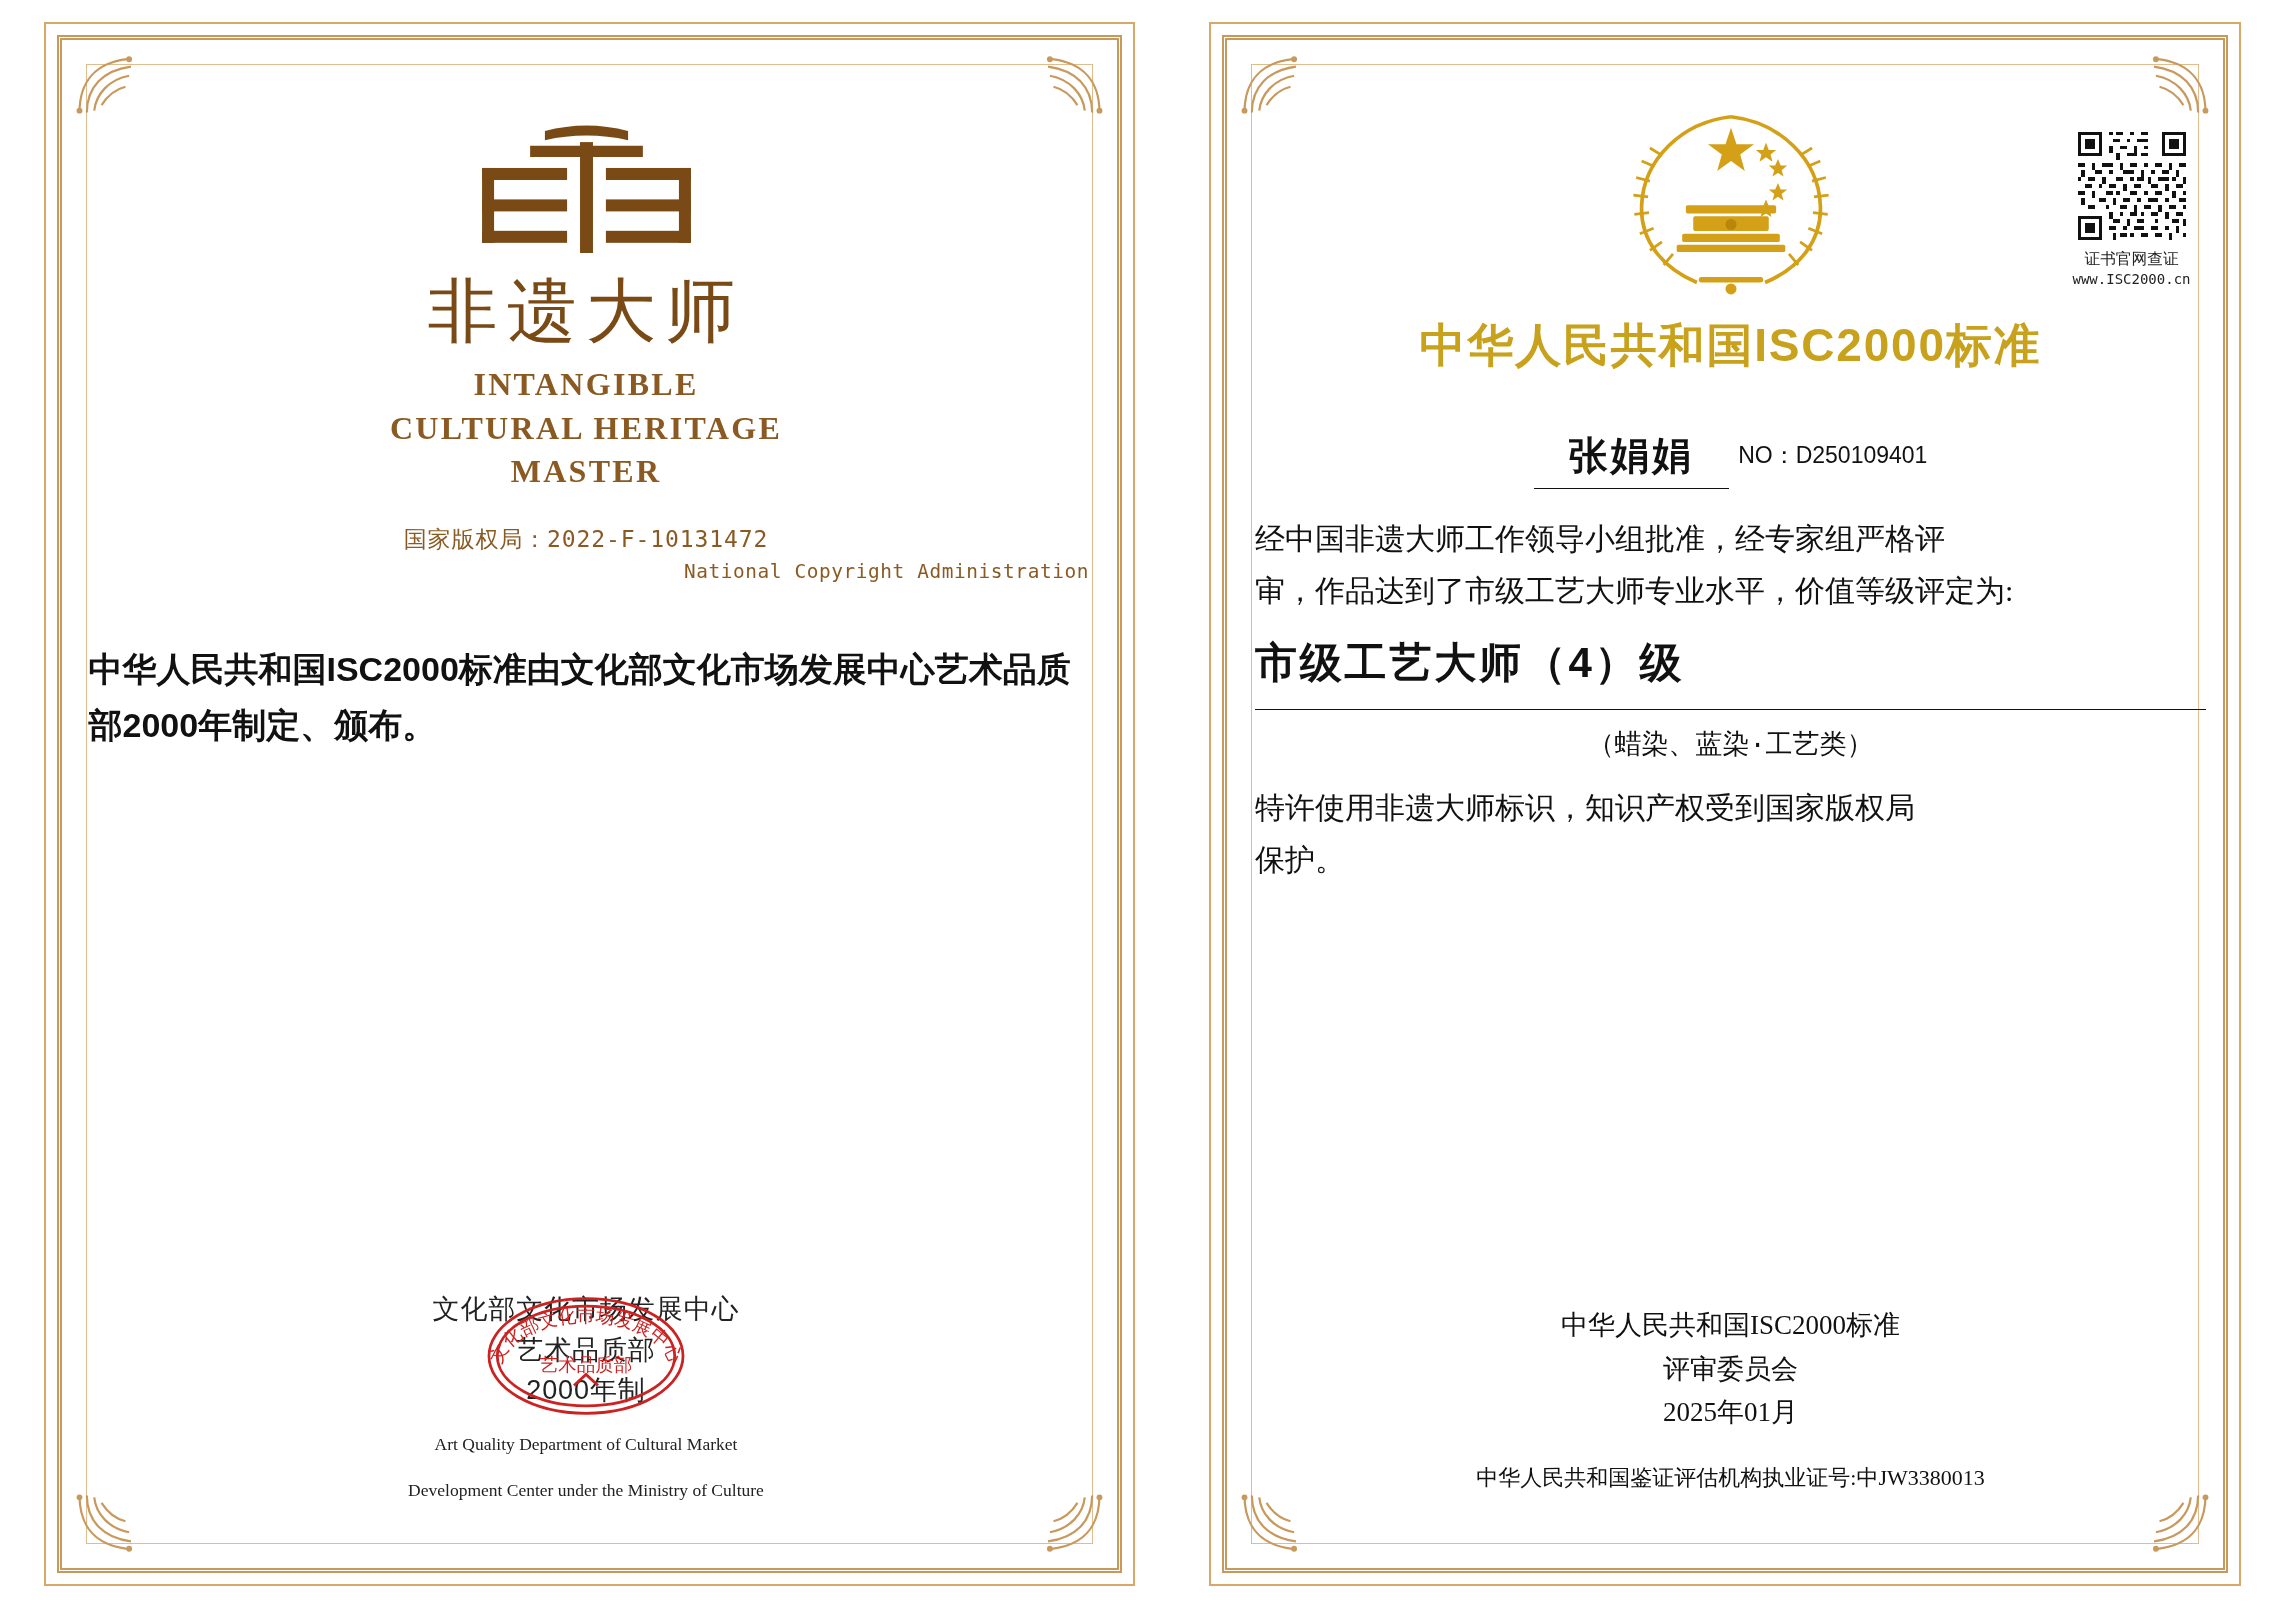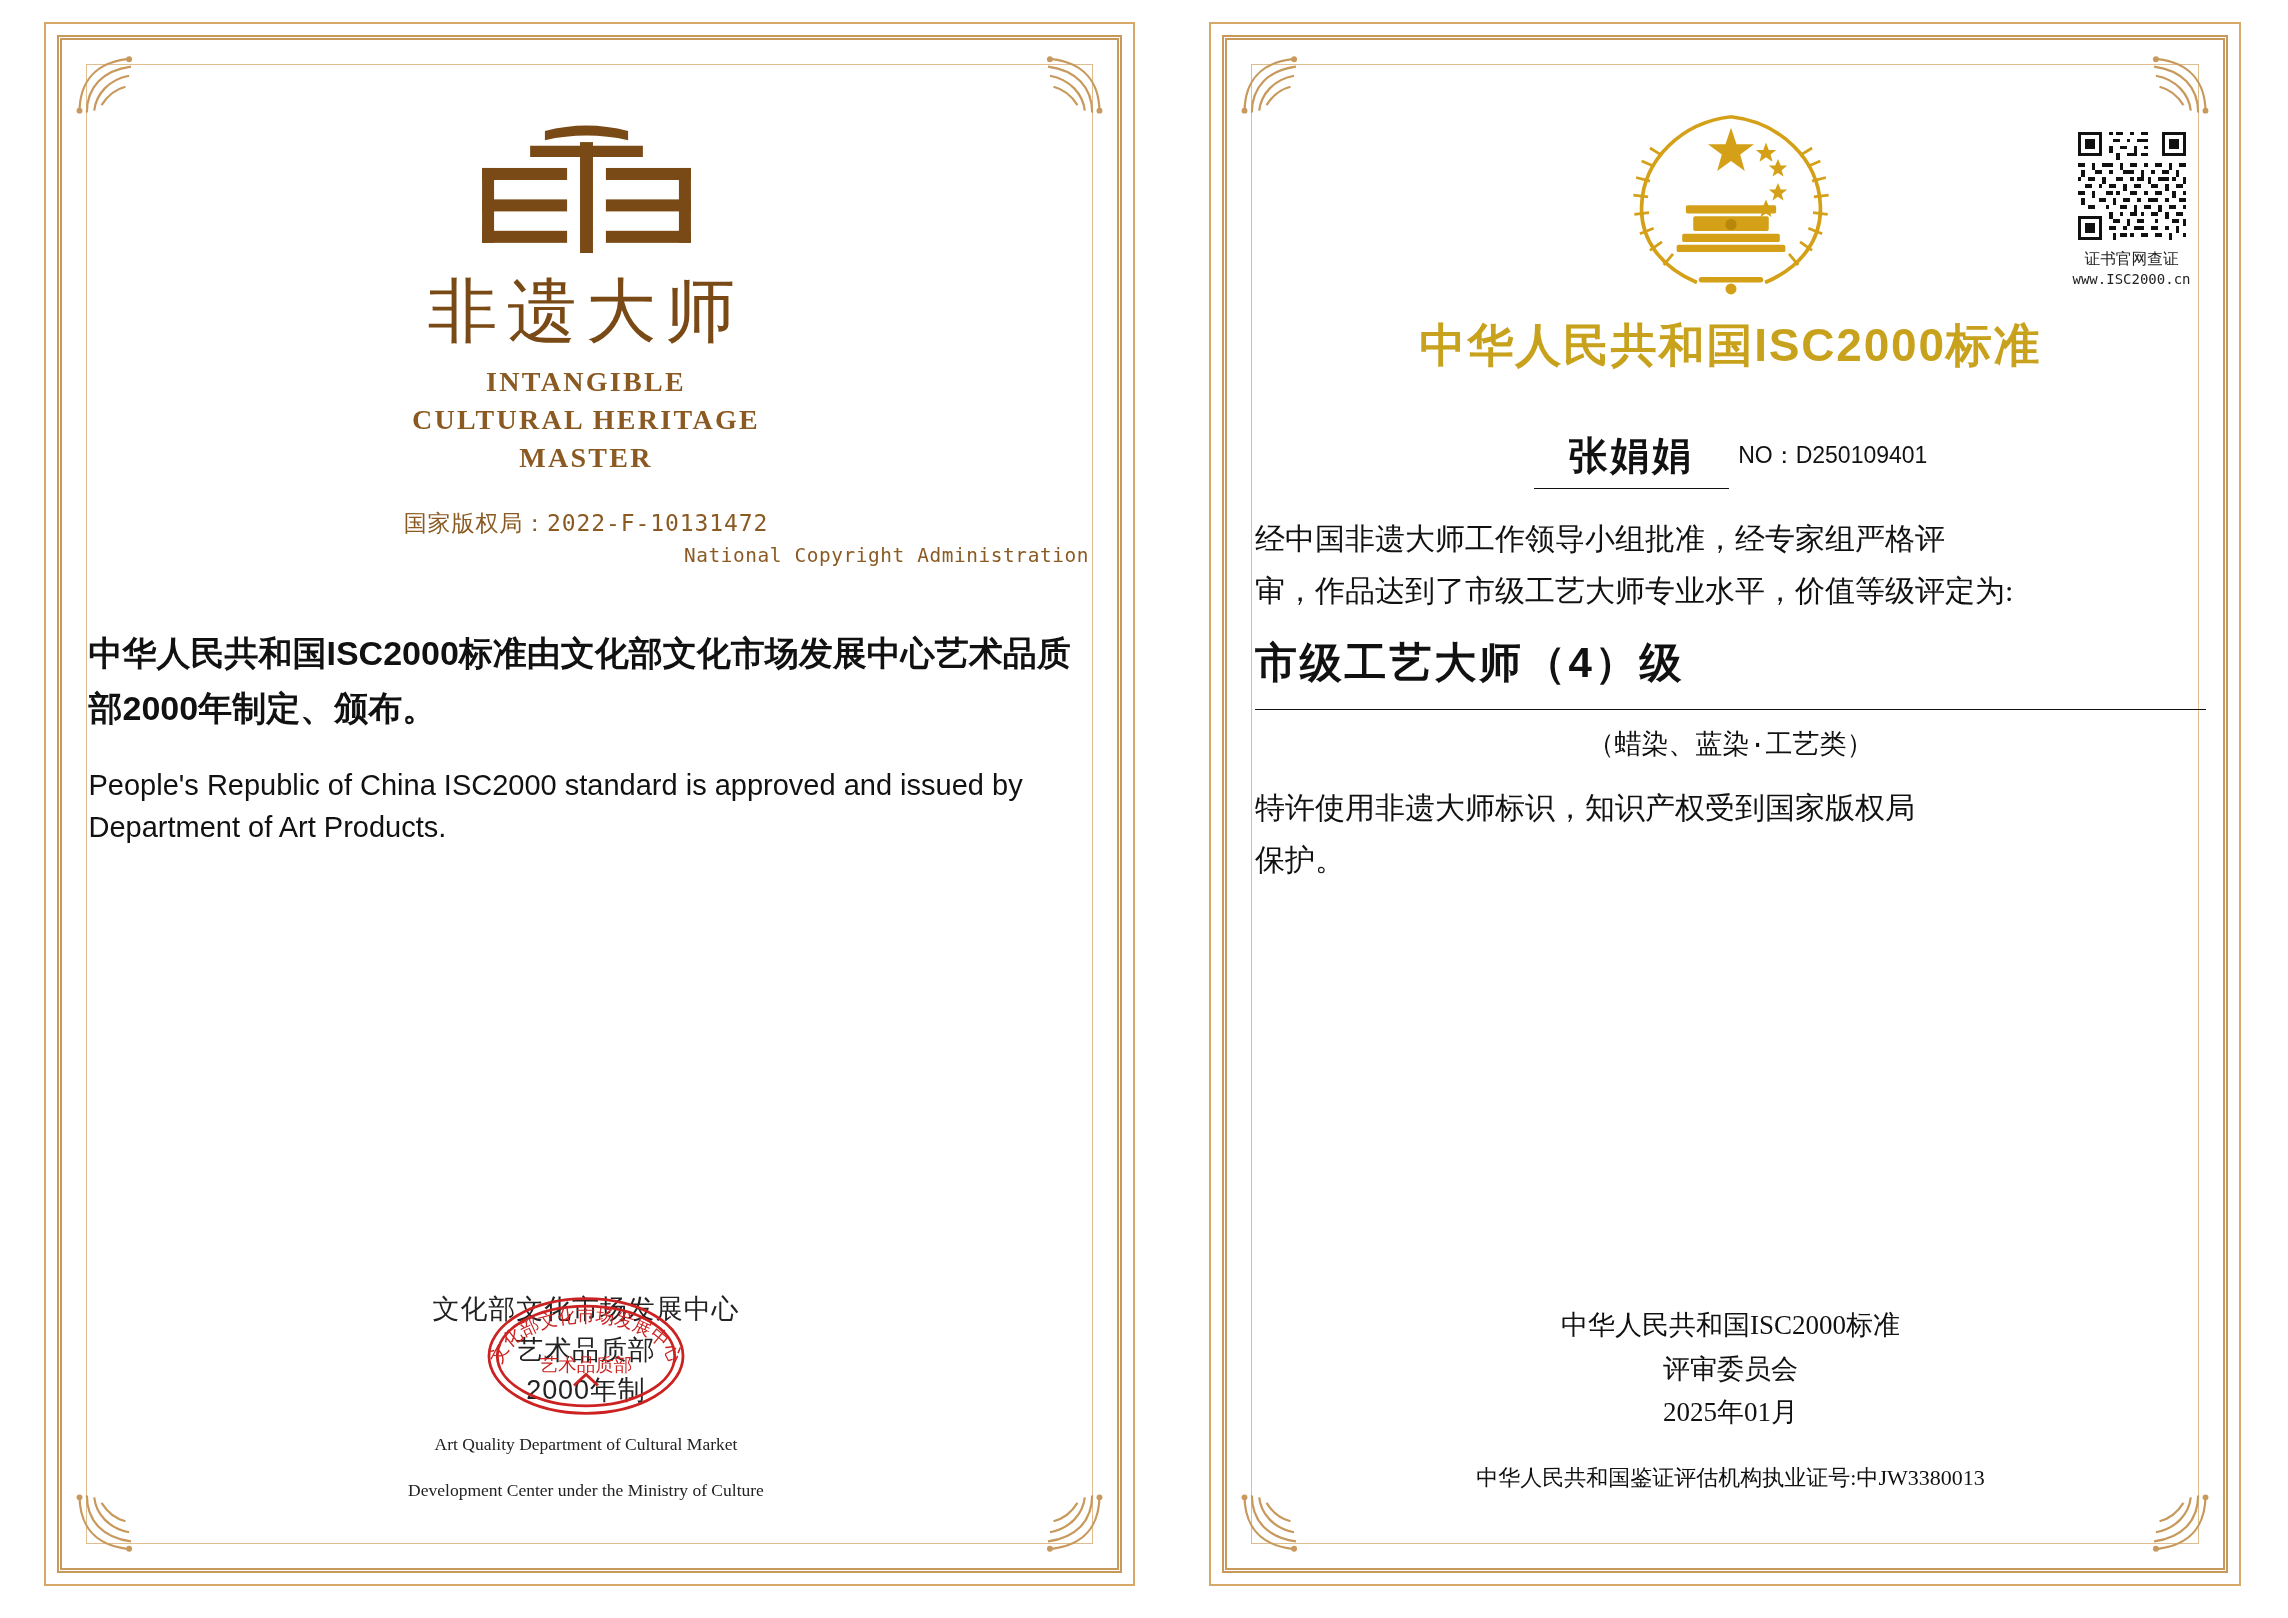--- a/index.html
+++ b/index.html
@@ -98,21 +98,21 @@
     font-weight: normal;
     font-size: 70px;
     letter-spacing: 9.2px;
     color: #7a4a16;
     margin-top: 7.4px;
     line-height: 1.1;
   }
   .brand-en {
     font-family: "Liberation Serif", serif;
     font-weight: bold;
-    font-size: 28px;
+    font-size: 32px;
     letter-spacing: 2.3px;
     color: #8a5a22;
     line-height: 1.35;
     margin-top: 13px;
   }
   .copyright-cn {
     font-family: "DejaVu Sans Mono", monospace;
     font-size: 23px;
     color: #8a5a22;
     margin-top: 31px;
@@ -372,21 +372,20 @@
       <div class="brand-en">
         <div>INTANGIBLE</div>
         <div>CULTURAL HERITAGE</div>
         <div>MASTER</div>
       </div>
 
       <div class="copyright-cn">国家版权局：2022-F-10131472</div>
       <div class="copyright-en">National Copyright Administration</div>
 
       <div class="body-cn">中华人民共和国ISC2000标准由文化部文化市场发展中心艺术品质部2000年制定、颁布。</div>
-      <div class="body-en">People's Republic of China ISC2000 standard is approved and issued by Department of Art Products.</div>
 
       <div class="seal-block">
         <div class="seal-wrap">
           <div class="issuer-cn">文化部文化市场发展中心</div>
           <div class="issuer-cn">艺术品质部</div>
           <div class="issuer-cn">2000年制</div>
           <div class="stamp">
             <svg viewBox="0 0 250 160">
               <g fill="none" stroke="#cc2222" stroke-width="3">
                 <ellipse cx="125" cy="80" rx="105" ry="62"></ellipse>

